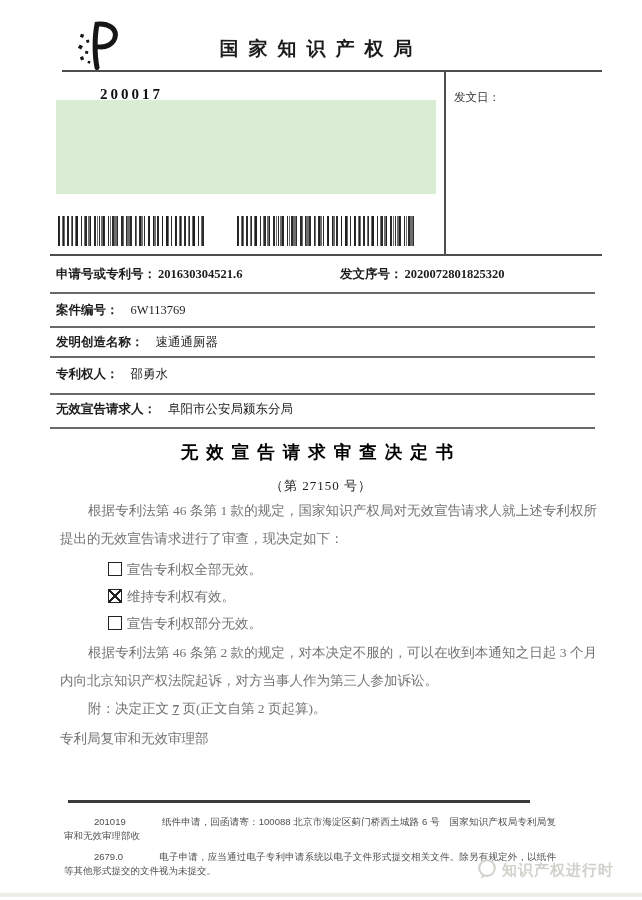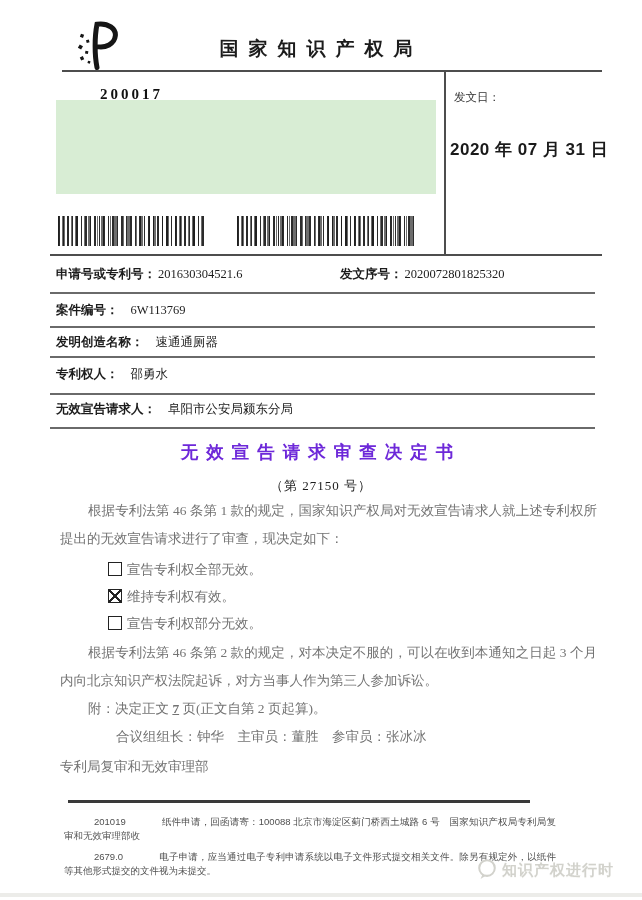--- a/index.html
+++ b/index.html
@@ -30,26 +30,26 @@
            rgba(25,25,25,.92) 5px 6px, transparent 6px 9px),
        repeating-linear-gradient(90deg, rgba(60,60,60,.75) 0 1px, transparent 1px 4px,
            rgba(60,60,60,.75) 4px 7px, transparent 7px 13px);}
   #barcode1{left:58px;width:146px;}
   #barcode2{left:237px;width:178px;}
 
   
   .frow{position:absolute;left:56px;font-size:12.5px;white-space:nowrap;}
   .flabel{font-weight:bold;color:#1c1c1c;}
   .fval{margin-left:12px;color:#1c1c1c;}
-  .fval.bold{font-weight:normal;margin-top:12px;}
+  .fval.bold{font-weight:bold;margin-top:12px;}
   .fcell2{position:absolute;left:284px;top:0;}
 
   
   .doc-title{position:absolute;left:0;top:440px;width:100%;text-align:center;
-             font-weight:bold;font-size:17.5px;letter-spacing:8px;color:#6d28d9;}
+             font-weight:bold;font-size:17.5px;letter-spacing:8px;color:#000000;}
   .doc-no{position:absolute;left:0;top:477px;width:100%;text-align:center;
           font-size:13px;letter-spacing:1px;color:#1c1c1c;}
   .body-text{position:absolute;left:60px;top:497px;width:537px;font-size:13.5px;
              line-height:28px;text-align:justify;color:#737373;}
   .body-text p{margin:0;text-indent:28px;}
   .options{margin:3px 0 2px 48px;line-height:27px;}
   .option{white-space:nowrap;}
   .checkbox{display:inline-block;width:12px;height:12px;border:1.5px solid #222;
             margin-right:5px;vertical-align:-2px;background:#fff;}
   .checkbox.checked{background-image:
@@ -95,21 +95,20 @@
     </svg>
   </span>
   <div class="org-title">国家知识产权局</div>
 
   <div class="hrule" style="left:62px;top:70px;width:540px;"></div>
 
   <div class="clipped-num">200017</div>
   <div class="redaction" id="redaction-box" style="background: rgb(216, 237, 212);"></div>
   <div class="vrule" style="left:444px;top:70px;height:186px;"></div>
   <div class="date-label">发文日：</div>
-  <div class="date-value">2020 年 07 月 31 日</div>
   <div class="barcode" id="barcode1"></div>
   <div class="barcode" id="barcode2"></div>
   <div class="hrule" style="left:50px;top:254px;width:552px;"></div>
 
   <div class="frow" style="top:266px;width:545px;">
     <span class="flabel">申请号或专利号：</span><span class="fval bold" style="margin-left:2px;">201630304521.6</span>
     <span class="fcell2">
       <span class="flabel">发文序号：</span><span class="fval bold" style="margin-left:2px;">2020072801825320</span>
     </span>
   </div>
@@ -146,21 +145,20 @@
       </div>
       <div class="option">
         <span class="checkbox checked"></span><span>维持专利权有效。</span>
       </div>
       <div class="option">
         <span class="checkbox"></span><span>宣告专利权部分无效。</span>
       </div>
     </div>
     <p>根据专利法第 46 条第 2 款的规定，对本决定不服的，可以在收到本通知之日起 3 个月内向北京知识产权法院起诉，对方当事人作为第三人参加诉讼。</p>
     <p><span>附：决定正文 </span><span class="attach-pages">7</span><span> 页(正文自第 2 页起算)。</span></p>
-    <p class="panel-line">合议组组长：钟华　主审员：董胜　参审员：张冰冰</p>
     <p class="dept-line">专利局复审和无效审理部</p>
   </div>
 
   <div class="footer-rule"></div>
   <div class="footer">
     <p><span class="fcode">201019</span><span class="fgap"></span><span>纸件申请，回函请寄：100088 北京市海淀区蓟门桥西土城路 6 号　国家知识产权局专利局复审和无效审理部收</span></p>
     <p><span class="fcode">2679.0</span><span class="fgap"></span><span>电子申请，应当通过电子专利申请系统以电子文件形式提交相关文件。除另有规定外，以纸件等其他形式提交的文件视为未提交。</span></p>
   </div>
 
   <div class="watermark">

